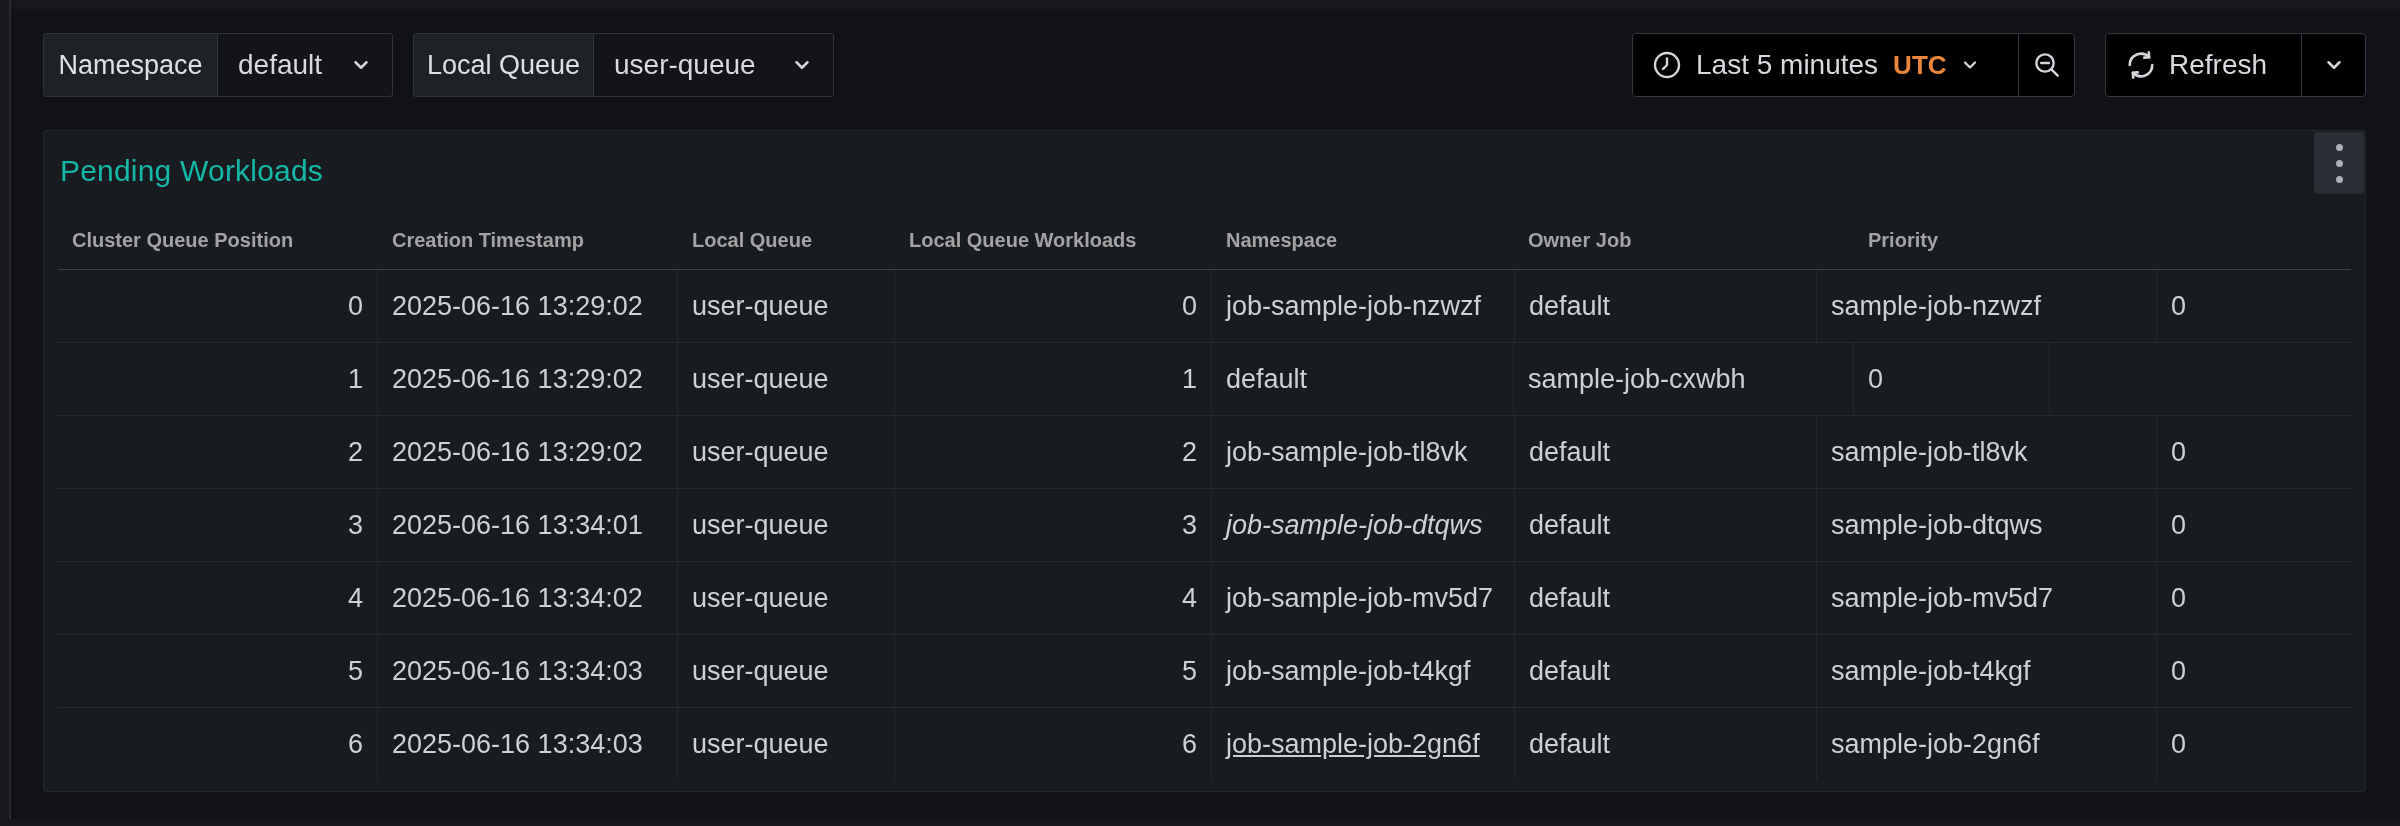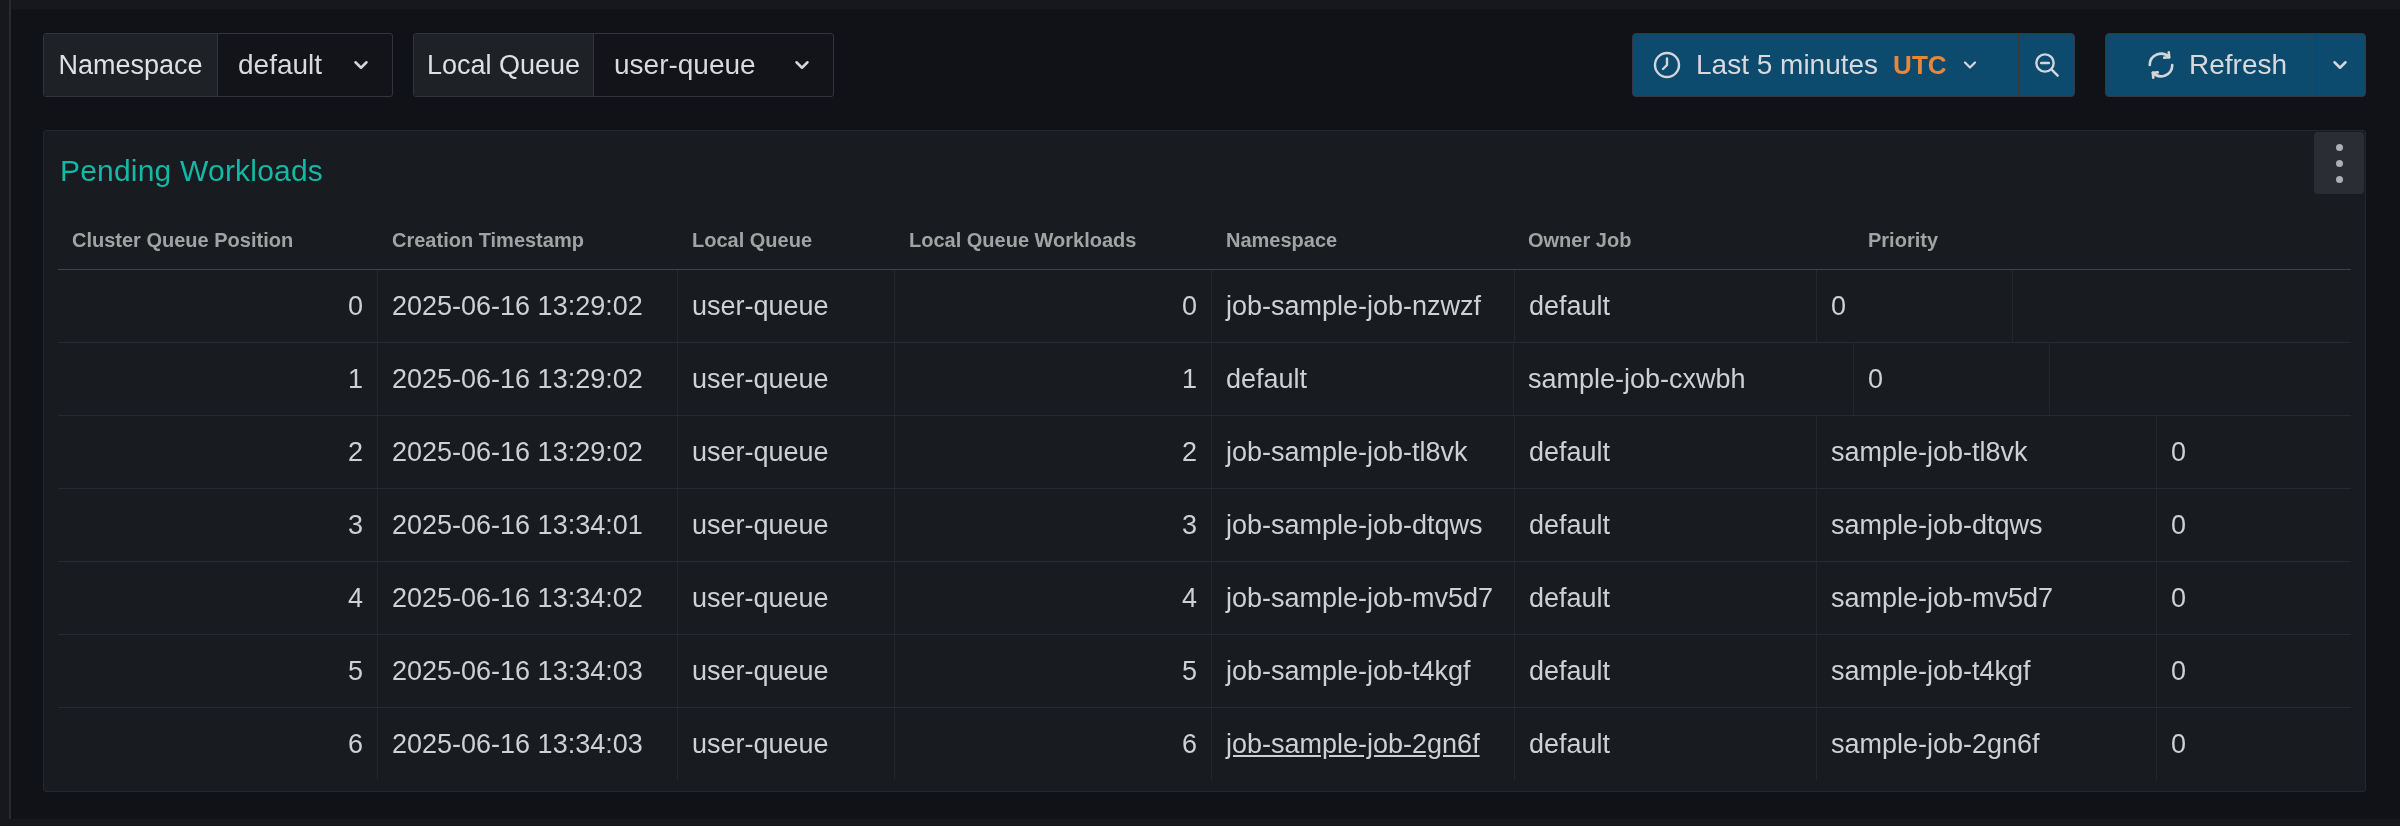--- a/index.html
+++ b/index.html
@@ -30,31 +30,31 @@
   }
   #var-namespace  { left:43px;  width:350px; }
   #var-namespace  .var-label { width:174px; }
   #var-namespace  .var-value { flex:1; }
   #var-localqueue { left:413px; width:421px; }
   #var-localqueue .var-label { width:180px; }
   #var-localqueue .var-value { flex:1; }
 
   .toolbar-group {
     position:absolute; top:33px; height:64px; display:flex; align-items:stretch; box-sizing:border-box;
-    background:#0c4a6e; border:1px solid #36383f; border-radius:4px; overflow:hidden;
+    background:#000000; border:1px solid #36383f; border-radius:4px; overflow:hidden;
   }
   #time-group { left:1632px; width:443px; }
   #refresh-group { left:2105px; width:261px; }
   .group-divider { width:1px; background:#36383f; }
   .time-main { width:387px; display:flex; align-items:center; gap:13px; padding:0 18px; box-sizing:border-box; cursor:pointer; }
   .time-text { font-size:28px; font-weight:500; color:#d8d9de; white-space:nowrap; }
   .utc-badge { font-size:26px; font-weight:700; color:#e9863b; margin-left:2px; }
   .icon-btn { display:flex; align-items:center; justify-content:center; cursor:pointer; }
   .zoom-out-btn { width:55px; }
-  .refresh-main { flex:1; display:flex; align-items:center; gap:13px; padding:0 28px; cursor:pointer;margin-left:12px; }
+  .refresh-main { flex:1; display:flex; align-items:center; gap:13px; padding:0 20px; cursor:pointer; }
   .refresh-chevron { width:63px; }
   svg.ic { display:block; stroke:#d4d5db; }
   .chev { stroke:#b9bac1; }
 
   
   .panel {
     position:absolute; left:43px; top:130px; width:2323px; height:662px; box-sizing:border-box;
     background:#181b1f; border:1px solid #25272e; border-radius:3px;
   }
   .panel-header { height:80px; display:flex; align-items:center; padding:0 16px; box-sizing:border-box; cursor:pointer; }
@@ -189,20 +189,21 @@
         <div class="th" style="width: 196px;">Priority</div>
       </div>
     <div>
         <div class="tr">
           <div class="td align-right" style="width: 320px;">0</div>
           <div class="td" style="width: 300px;">2025-06-16 13:29:02</div>
           <div class="td" style="width: 217px;">user-queue</div>
           <div class="td align-right" style="width: 317px;">0</div>
           <div class="td" style="width: 303px;">job-sample-job-nzwzf</div>
           <div class="td" style="width: 302px;">default</div>
+          <div class="td" style="width: 340px;">sample-job-nzwzf</div>
           <div class="td" style="width: 196px;">0</div>
         </div>
         <div class="tr">
           <div class="td align-right" style="width: 320px;">1</div>
           <div class="td" style="width: 300px;">2025-06-16 13:29:02</div>
           <div class="td" style="width: 217px;">user-queue</div>
           <div class="td align-right" style="width: 317px;">1</div>
           <div class="td" style="width: 302px;">default</div>
           <div class="td" style="width: 340px;">sample-job-cxwbh</div>
           <div class="td" style="width: 196px;">0</div>
@@ -215,21 +216,21 @@
           <div class="td" style="width: 303px;">job-sample-job-tl8vk</div>
           <div class="td" style="width: 302px;">default</div>
           <div class="td" style="width: 340px;">sample-job-tl8vk</div>
           <div class="td" style="width: 196px;">0</div>
         </div>
         <div class="tr">
           <div class="td align-right" style="width: 320px;">3</div>
           <div class="td" style="width: 300px;">2025-06-16 13:34:01</div>
           <div class="td" style="width: 217px;">user-queue</div>
           <div class="td align-right" style="width: 317px;">3</div>
-          <div class="td" style="width: 303px;">job-sample-job-dtqws</div>
+          <div class="td" style="width: 303px; font-style: italic;">job-sample-job-dtqws</div>
           <div class="td" style="width: 302px;">default</div>
           <div class="td" style="width: 340px;">sample-job-dtqws</div>
           <div class="td" style="width: 196px;">0</div>
         </div>
         <div class="tr">
           <div class="td align-right" style="width: 320px;">4</div>
           <div class="td" style="width: 300px; text-align: right;">2025-06-16 13:34:02</div>
           <div class="td" style="width: 217px;">user-queue</div>
           <div class="td align-right" style="width: 317px;">4</div>
           <div class="td" style="width: 303px;">job-sample-job-mv5d7</div>

